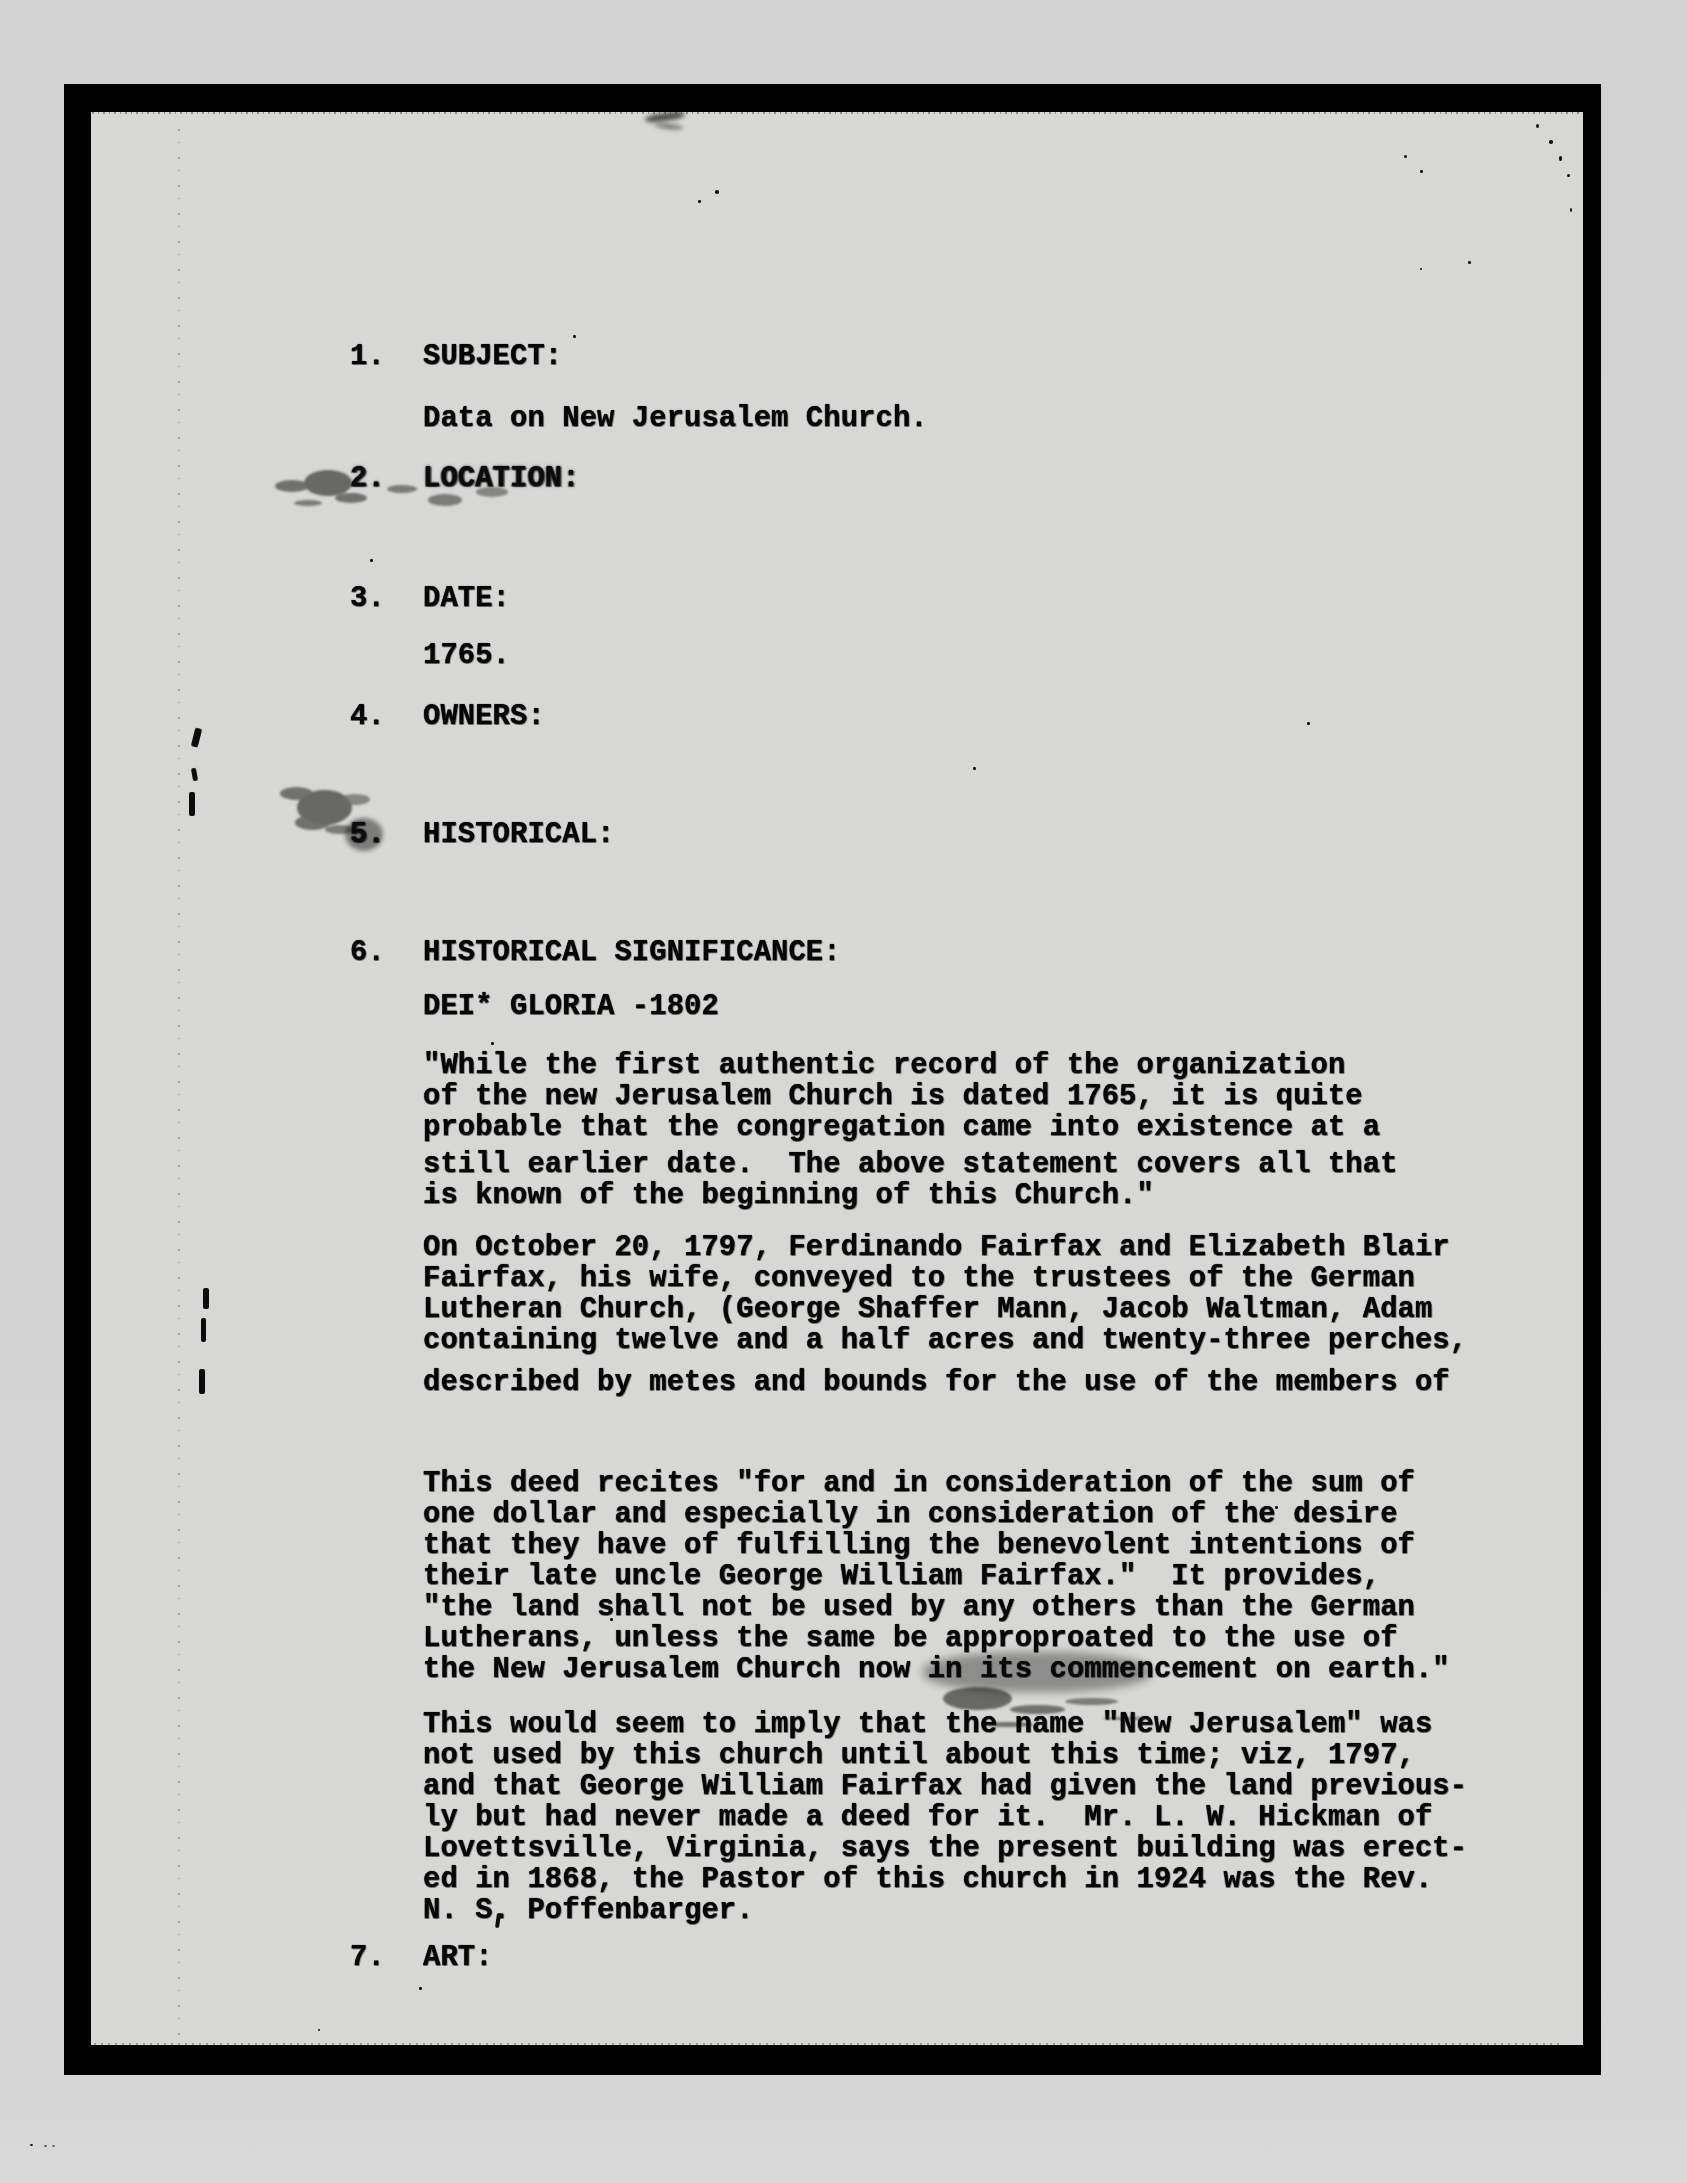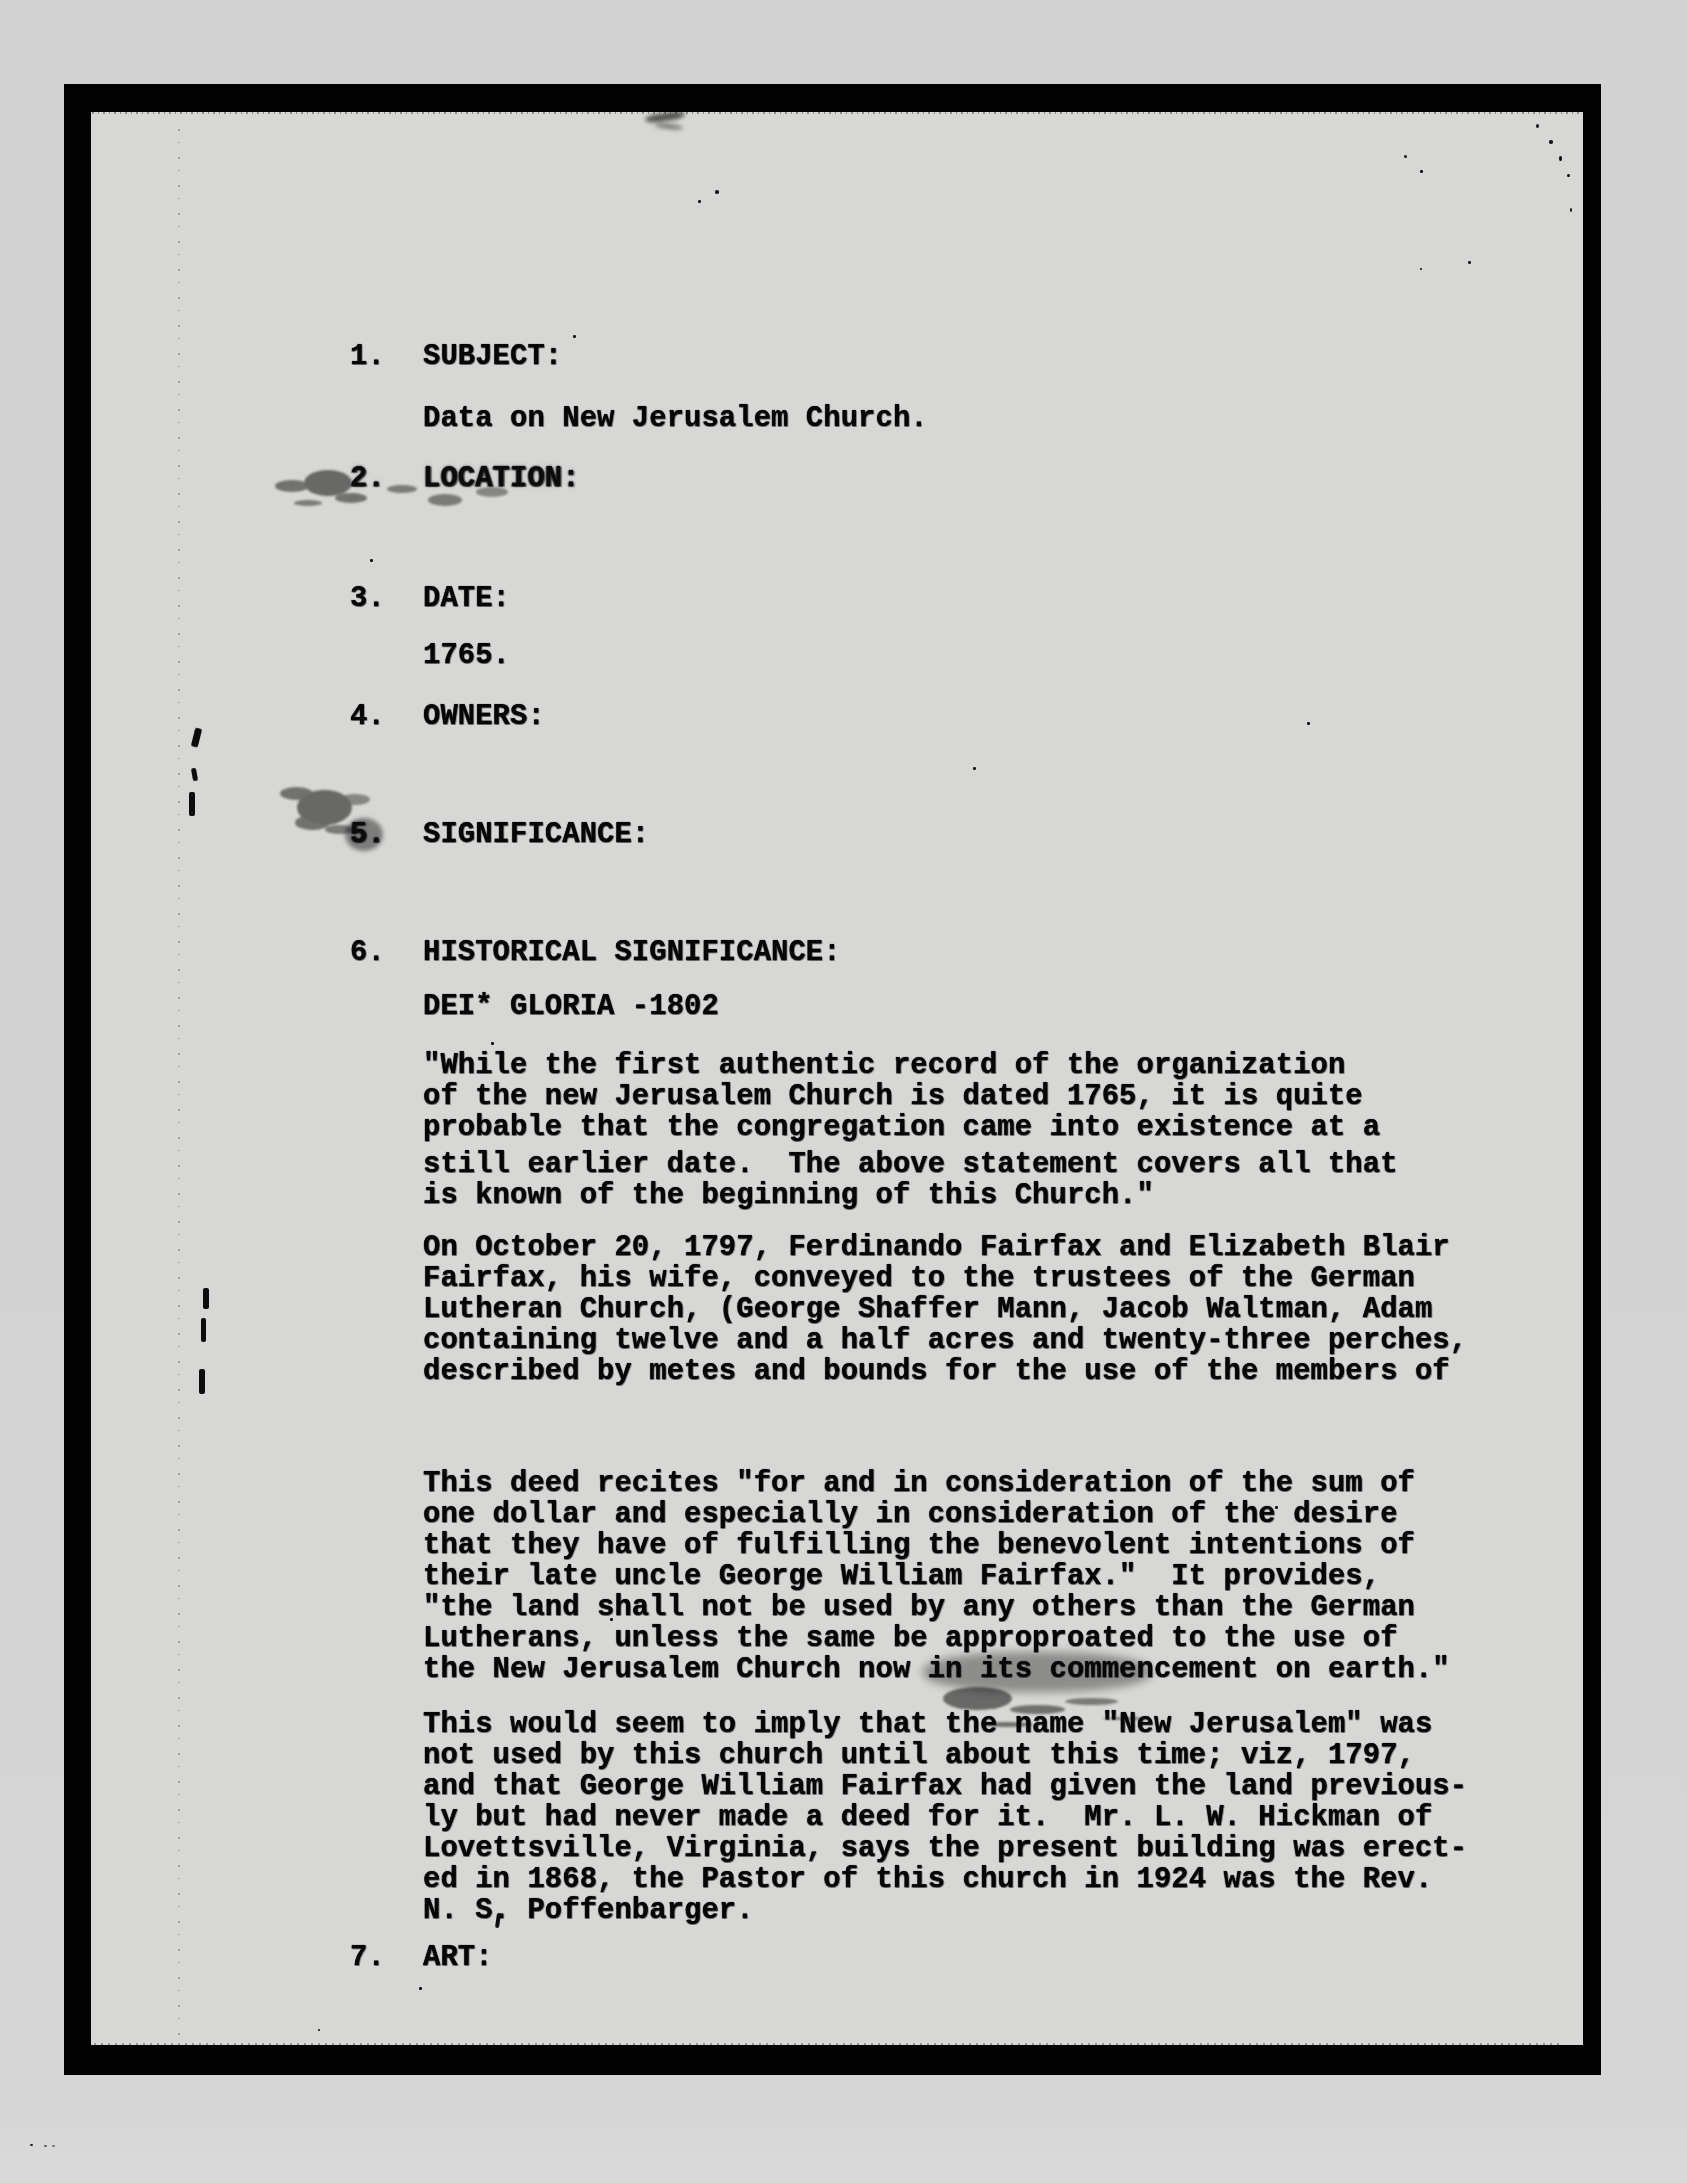--- a/index.html
+++ b/index.html
@@ -81,40 +81,40 @@
   <div class="tick" style="left:192px;top:768px;width:5px;height:13px;transform:rotate(-10deg);"></div>
   <div class="tick" style="left:189px;top:792px;width:6px;height:24px;"></div>
 
   <div class="typed" style="left:350px;top:701px;">4.</div>
   <div class="typed" style="left:423px;top:701px;">OWNERS:</div>
 
   <div class="spatter" style="left:297px;top:790px;width:55px;height:35px;
        box-shadow:-28px -14px 0 -11px rgba(12,12,12,.5),-12px 15px 0 -10px rgba(12,12,12,.5),30px -8px 0 -12px rgba(12,12,12,.4),15px 22px 0 -13px rgba(12,12,12,.45);"></div>
   <div class="blob" style="left:345px;top:818px;width:38px;height:33px;opacity:.55;"></div>
   <div class="typed heavy" style="left:350px;top:819px;">5.</div>
-  <div class="typed" style="left:423px;top:819px;">SIGNIFICANCE:</div>
+  <div class="typed" style="left:423px;top:819px;">HISTORICAL:</div>
 
   <div class="typed" style="left:350px;top:937px;">6.</div>
   <div class="typed" style="left:423px;top:937px;">HISTORICAL SIGNIFICANCE:</div>
   <div class="typed" style="left:423px;top:991px;">DEI* GLORIA -1802</div>
 
   <div class="para" style="top:1050px;">
     <div class="typed pline" style="position:relative;">"While the first authentic record of the organization</div>
     <div class="typed pline" style="position:relative;">of the new Jerusalem Church is dated 1765, it is quite</div>
     <div class="typed pline" style="position:relative;">probable that the congregation came into existence at a</div>
     <div class="typed pline" style="position:relative;margin-top:6px;">still earlier date.  The above statement covers all that</div>
     <div class="typed pline" style="position:relative;">is known of the beginning of this Church."</div>
   </div>
 
   <div class="para" style="top:1232px;">
     <div class="typed pline" style="position:relative;">On October 20, 1797, Ferdinando Fairfax and Elizabeth Blair</div>
     <div class="typed pline" style="position:relative;">Fairfax, his wife, conveyed to the trustees of the German</div>
     <div class="typed pline" style="position:relative;">Lutheran Church, (George Shaffer Mann, Jacob Waltman, Adam</div>
     <div class="typed pline" style="position:relative;">containing twelve and a half acres and twenty-three perches,</div>
-    <div class="typed pline" style="position:relative;">described by metes and bounds for the use of the members of</div>
+    <div class="typed pline" style="position:relative;margin-top:11px;">described by metes and bounds for the use of the members of</div>
   </div>
 
   <div class="tick" style="left:203px;top:1288px;width:5.5px;height:21px;"></div>
   <div class="tick" style="left:201px;top:1318px;width:4.5px;height:24px;"></div>
   <div class="tick" style="left:199px;top:1369px;width:5.5px;height:25px;"></div>
 
   <div class="para" style="top:1468px;">
     <div class="typed pline" style="position:relative;">This deed recites "for and in consideration of the sum of</div>
     <div class="typed pline" style="position:relative;">one dollar and especially in consideration of the desire</div>
     <div class="typed pline" style="position:relative;">that they have of fulfilling the benevolent intentions of</div>

